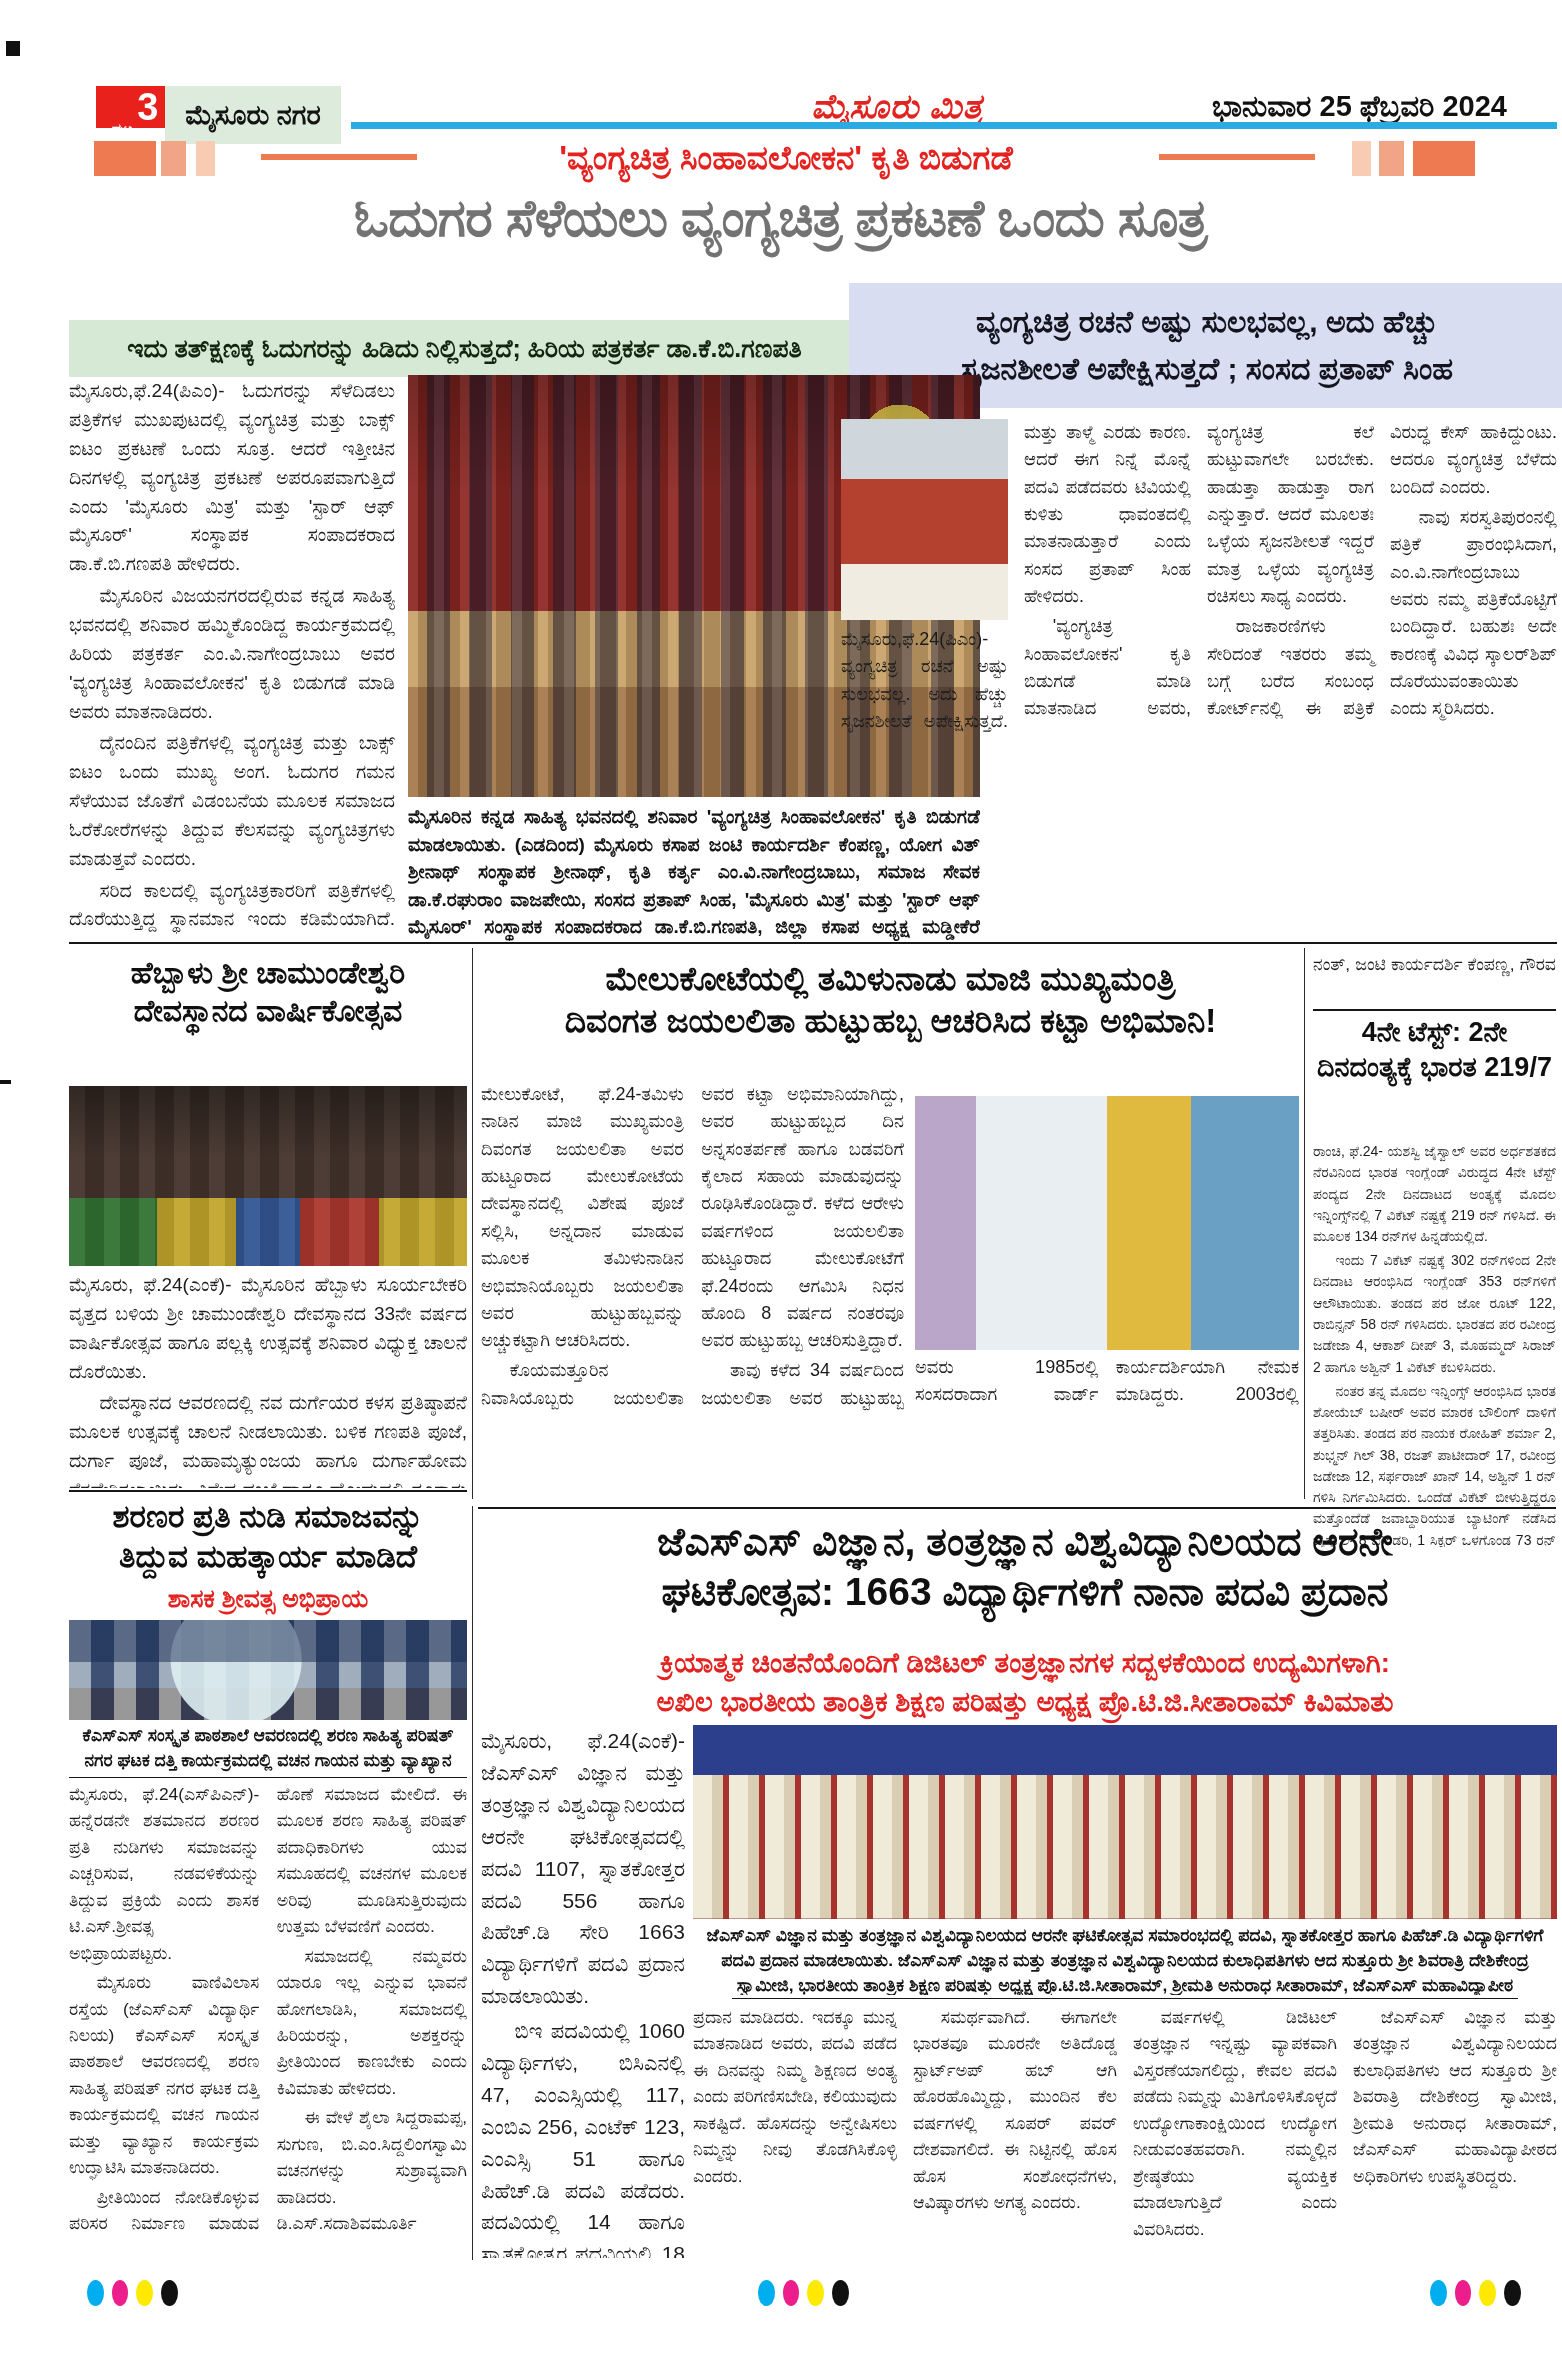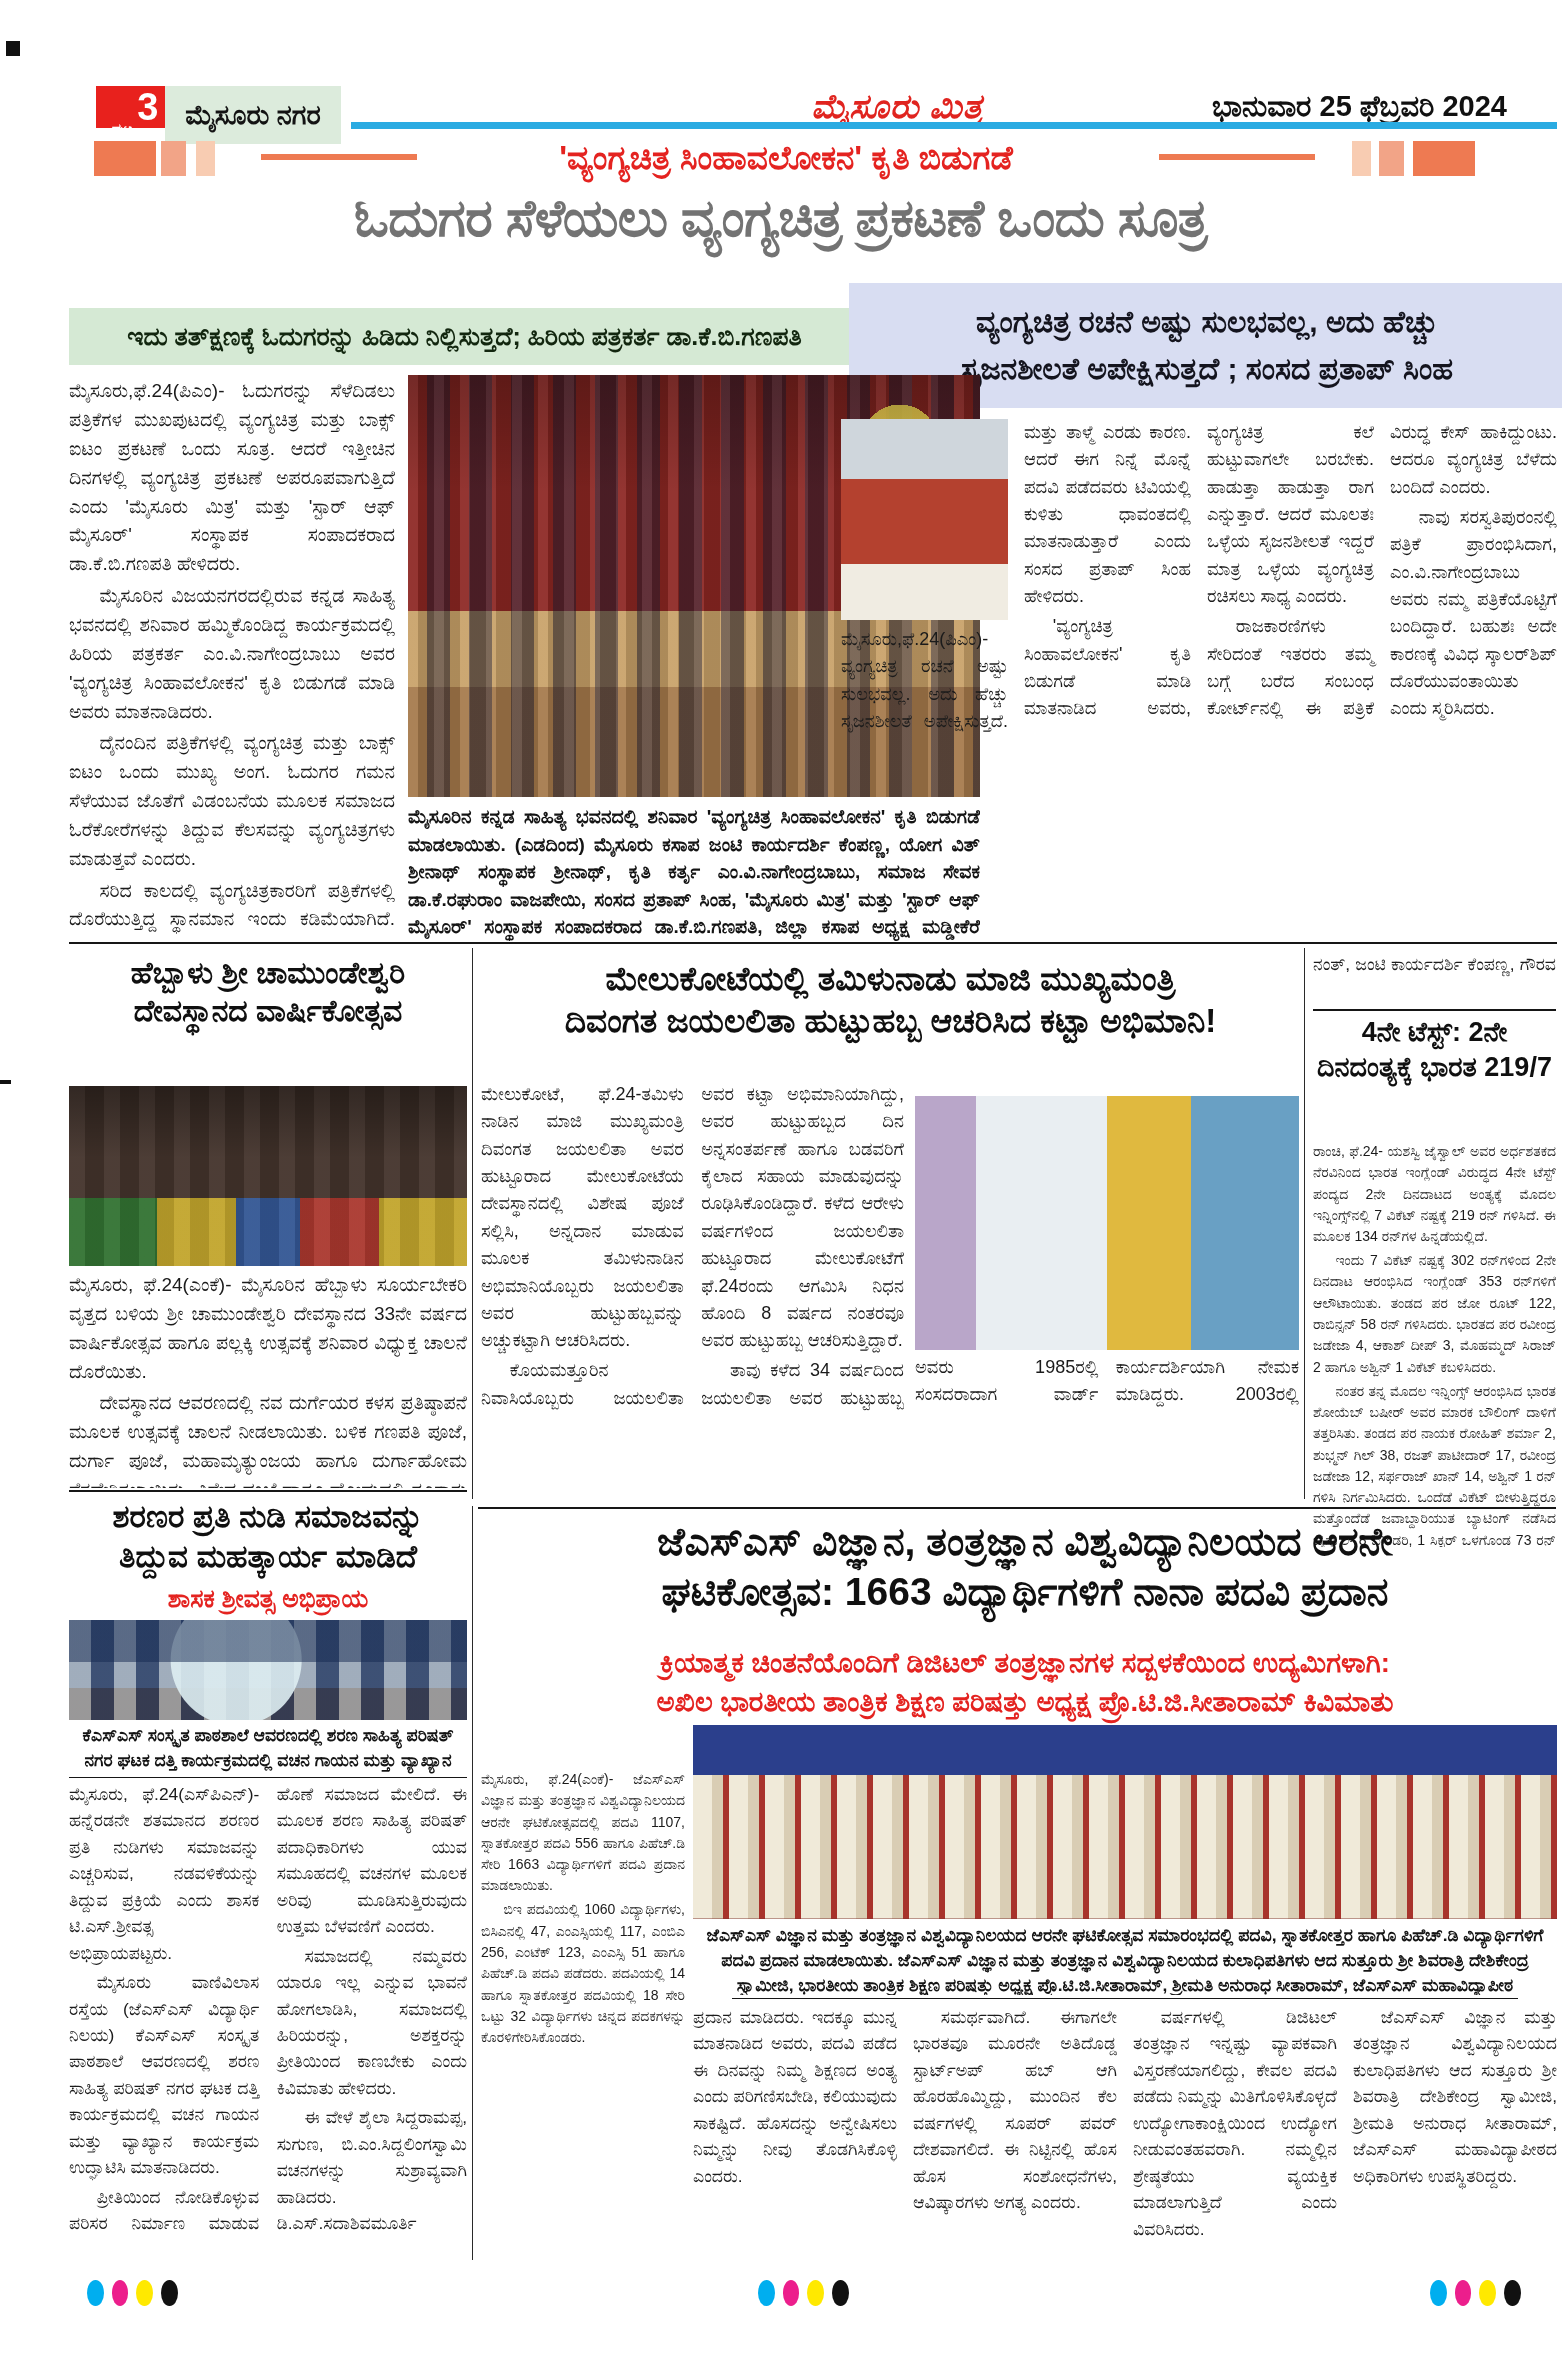--- a/index.html
+++ b/index.html
@@ -88,21 +88,21 @@
   <div class="abs" style="left:196px;top:141px;width:19px;height:35px;background:#f8ccb2;"></div>
   <div class="abs dash" style="left:261px;top:154px;width:156px;"></div>
   <div class="abs kicker-text center" style="left:420px;top:139px;width:732px;">'ವ್ಯಂಗ್ಯಚಿತ್ರ ಸಿಂಹಾವಲೋಕನ' ಕೃತಿ ಬಿಡುಗಡೆ</div>
   <div class="abs dash" style="left:1159px;top:154px;width:156px;"></div>
   <div class="abs" style="left:1352px;top:141px;width:19px;height:35px;background:#f8ccb2;"></div>
   <div class="abs" style="left:1379px;top:141px;width:25px;height:35px;background:#f2a487;"></div>
   <div class="abs" style="left:1413px;top:141px;width:62px;height:35px;background:#ee7a52;"></div>
 
   <div class="abs main-headline center" style="left:43px;top:190px;width:1475px;">ಓದುಗರ ಸೆಳೆಯಲು ವ್ಯಂಗ್ಯಚಿತ್ರ ಪ್ರಕಟಣೆ ಒಂದು ಸೂತ್ರ</div>
 
-  <div class="abs subhead-green" style="left:69px;top:308px;width:791px;height:57px;">
+  <div class="abs subhead-green" style="left:69px;top:320px;width:791px;height:57px;">
     <span>ಇದು ತತ್‌ಕ್ಷಣಕ್ಕೆ ಓದುಗರನ್ನು ಹಿಡಿದು ನಿಲ್ಲಿಸುತ್ತದೆ; ಹಿರಿಯ ಪತ್ರಕರ್ತ ಡಾ.ಕೆ.ಬಿ.ಗಣಪತಿ</span>
   </div>
   <div class="abs subhead-lav" style="left:841px;top:283px;width:716px;height:125px;">
     <span>ವ್ಯಂಗ್ಯಚಿತ್ರ ರಚನೆ ಅಷ್ಟು ಸುಲಭವಲ್ಲ, ಅದು ಹೆಚ್ಚು</span>
     <span>ಸೃಜನಶೀಲತೆ ಅಪೇಕ್ಷಿಸುತ್ತದೆ ; ಸಂಸದ ಪ್ರತಾಪ್ ಸಿಂಹ</span>
   </div>
 
   <div class="abs body-text" style="left:69px;top:377px;width:326px;height:564px;">
     <p class="noindent">ಮೈಸೂರು,ಫೆ.24(ಪಿಎಂ)- ಓದುಗರನ್ನು ಸೆಳೆದಿಡಲು ಪತ್ರಿಕೆಗಳ ಮುಖಪುಟದಲ್ಲಿ ವ್ಯಂಗ್ಯಚಿತ್ರ ಮತ್ತು ಬಾಕ್ಸ್ ಐಟಂ ಪ್ರಕಟಣೆ ಒಂದು ಸೂತ್ರ. ಆದರೆ ಇತ್ತೀಚಿನ ದಿನಗಳಲ್ಲಿ ವ್ಯಂಗ್ಯಚಿತ್ರ ಪ್ರಕಟಣೆ ಅಪರೂಪವಾಗುತ್ತಿದೆ ಎಂದು 'ಮೈಸೂರು ಮಿತ್ರ' ಮತ್ತು 'ಸ್ಟಾರ್ ಆಫ್ ಮೈಸೂರ್' ಸಂಸ್ಥಾಪಕ ಸಂಪಾದಕರಾದ ಡಾ.ಕೆ.ಬಿ.ಗಣಪತಿ ಹೇಳಿದರು.</p>
     <p>ಮೈಸೂರಿನ ವಿಜಯನಗರದಲ್ಲಿರುವ ಕನ್ನಡ ಸಾಹಿತ್ಯ ಭವನದಲ್ಲಿ ಶನಿವಾರ ಹಮ್ಮಿಕೊಂಡಿದ್ದ ಕಾರ್ಯಕ್ರಮದಲ್ಲಿ ಹಿರಿಯ ಪತ್ರಕರ್ತ ಎಂ.ವಿ.ನಾಗೇಂದ್ರಬಾಬು ಅವರ 'ವ್ಯಂಗ್ಯಚಿತ್ರ ಸಿಂಹಾವಲೋಕನ' ಕೃತಿ ಬಿಡುಗಡೆ ಮಾಡಿ ಅವರು ಮಾತನಾಡಿದರು.</p>
@@ -185,21 +185,21 @@
   <div class="abs rule-v" style="left:472px;top:1506px;width:1.4px;height:754px;"></div>
   <div class="abs rule-h" style="left:478px;top:1507px;width:1078px;height:2.2px;"></div>
   <div class="abs sec-headline center" style="left:493px;top:1517px;width:1064px;font-size:39px;">
     <div>ಜೆಎಸ್‌ಎಸ್ ವಿಜ್ಞಾನ, ತಂತ್ರಜ್ಞಾನ ವಿಶ್ವವಿದ್ಯಾನಿಲಯದ ಆರನೇ</div>
     <div>ಘಟಿಕೋತ್ಸವ: 1663 ವಿದ್ಯಾರ್ಥಿಗಳಿಗೆ ನಾನಾ ಪದವಿ ಪ್ರದಾನ</div>
   </div>
   <div class="abs red-subhead center" style="left:493px;top:1644px;width:1064px;font-size:27.5px;line-height:1.4;">
     <div>ಕ್ರಿಯಾತ್ಮಕ ಚಿಂತನೆಯೊಂದಿಗೆ ಡಿಜಿಟಲ್ ತಂತ್ರಜ್ಞಾನಗಳ ಸದ್ಬಳಕೆಯಿಂದ ಉದ್ಯಮಿಗಳಾಗಿ:</div>
     <div>ಅಖಿಲ ಭಾರತೀಯ ತಾಂತ್ರಿಕ ಶಿಕ್ಷಣ ಪರಿಷತ್ತು ಅಧ್ಯಕ್ಷ ಪ್ರೊ.ಟಿ.ಜಿ.ಸೀತಾರಾಮ್ ಕಿವಿಮಾತು</div>
   </div>
-  <div class="abs body-text" style="left:481px;top:1725px;width:204px;height:533px;font-size:14px;margin-top:44px;">
+  <div class="abs body-text" style="left:481px;top:1725px;width:204px;height:533px;font-size:21px;">
     <p class="noindent">ಮೈಸೂರು, ಫೆ.24(ಎಂಕೆ)- ಜೆಎಸ್‌ಎಸ್ ವಿಜ್ಞಾನ ಮತ್ತು ತಂತ್ರಜ್ಞಾನ ವಿಶ್ವವಿದ್ಯಾನಿಲಯದ ಆರನೇ ಘಟಿಕೋತ್ಸವದಲ್ಲಿ ಪದವಿ 1107, ಸ್ನಾತಕೋತ್ತರ ಪದವಿ 556 ಹಾಗೂ ಪಿಹೆಚ್.ಡಿ ಸೇರಿ 1663 ವಿದ್ಯಾರ್ಥಿಗಳಿಗೆ ಪದವಿ ಪ್ರದಾನ ಮಾಡಲಾಯಿತು.</p>
     <p>ಬಿಇ ಪದವಿಯಲ್ಲಿ 1060 ವಿದ್ಯಾರ್ಥಿಗಳು, ಬಿಸಿಎನಲ್ಲಿ 47, ಎಂಎಸ್ಸಿಯಲ್ಲಿ 117, ಎಂಬಿಎ 256, ಎಂಟೆಕ್ 123, ಎಂಎಸ್ಸಿ 51 ಹಾಗೂ ಪಿಹೆಚ್.ಡಿ ಪದವಿ ಪಡೆದರು. ಪದವಿಯಲ್ಲಿ 14 ಹಾಗೂ ಸ್ನಾತಕೋತ್ತರ ಪದವಿಯಲ್ಲಿ 18 ಸೇರಿ ಒಟ್ಟು 32 ವಿದ್ಯಾರ್ಥಿಗಳು ಚಿನ್ನದ ಪದಕಗಳನ್ನು ಕೊರಳಿಗೇರಿಸಿಕೊಂಡರು.</p>
   </div>
   <div class="abs photo photo-convo" style="left:693px;top:1725px;width:864px;height:194px;"></div>
   <div class="abs caption" style="left:693px;top:1923px;width:864px;height:72px;font-size:17.4px;text-align:center;">ಜೆಎಸ್‌ಎಸ್ ವಿಜ್ಞಾನ ಮತ್ತು ತಂತ್ರಜ್ಞಾನ ವಿಶ್ವವಿದ್ಯಾನಿಲಯದ ಆರನೇ ಘಟಿಕೋತ್ಸವ ಸಮಾರಂಭದಲ್ಲಿ ಪದವಿ, ಸ್ನಾತಕೋತ್ತರ ಹಾಗೂ ಪಿಹೆಚ್.ಡಿ ವಿದ್ಯಾರ್ಥಿಗಳಿಗೆ ಪದವಿ ಪ್ರದಾನ ಮಾಡಲಾಯಿತು. ಜೆಎಸ್‌ಎಸ್ ವಿಜ್ಞಾನ ಮತ್ತು ತಂತ್ರಜ್ಞಾನ ವಿಶ್ವವಿದ್ಯಾನಿಲಯದ ಕುಲಾಧಿಪತಿಗಳು ಆದ ಸುತ್ತೂರು ಶ್ರೀ ಶಿವರಾತ್ರಿ ದೇಶಿಕೇಂದ್ರ ಸ್ವಾಮೀಜಿ, ಭಾರತೀಯ ತಾಂತ್ರಿಕ ಶಿಕ್ಷಣ ಪರಿಷತ್ತು ಅಧ್ಯಕ್ಷ ಪ್ರೊ.ಟಿ.ಜಿ.ಸೀತಾರಾಮ್, ಶ್ರೀಮತಿ ಅನುರಾಧ ಸೀತಾರಾಮ್, ಜೆಎಸ್‌ಎಸ್ ಮಹಾವಿದ್ಯಾಪೀಠ ಕಾರ್ಯನಿರ್ವಾಹಕ ಕಾರ್ಯದರ್ಶಿ ಡಾ.ಸಿ.ಜಿ.ಬೆಟಸೂರ ಮಠ, ತಾಂತ್ರಿಕ ಶಿಕ್ಷಣ ವಿಭಾಗ ನಿರ್ದೇಶಕ ಡಾ.ಬಿ.ಸುರೇಶ್ ಮತ್ತಿತರರಿದ್ದರು.</div>
   <div class="abs rule-h" style="left:732px;top:1998px;width:786px;height:1.4px;"></div>
   <div class="abs body-text cols-4" style="left:693px;top:2004px;width:864px;height:253px;font-size:17.4px;">
     <p class="noindent">ಪ್ರದಾನ ಮಾಡಿದರು. ಇದಕ್ಕೂ ಮುನ್ನ ಮಾತನಾಡಿದ ಅವರು, ಪದವಿ ಪಡೆದ ಈ ದಿನವನ್ನು ನಿಮ್ಮ ಶಿಕ್ಷಣದ ಅಂತ್ಯ ಎಂದು ಪರಿಗಣಿಸಬೇಡಿ, ಕಲಿಯುವುದು ಸಾಕಷ್ಟಿದೆ. ಹೊಸದನ್ನು ಅನ್ವೇಷಿಸಲು ನಿಮ್ಮನ್ನು ನೀವು ತೊಡಗಿಸಿಕೊಳ್ಳಿ ಎಂದರು.</p>
     <p>ಸಮರ್ಥವಾಗಿದೆ. ಈಗಾಗಲೇ ಭಾರತವೂ ಮೂರನೇ ಅತಿದೊಡ್ಡ ಸ್ಟಾರ್ಟ್‌ಅಪ್ ಹಬ್ ಆಗಿ ಹೊರಹೊಮ್ಮಿದ್ದು, ಮುಂದಿನ ಕೆಲ ವರ್ಷಗಳಲ್ಲಿ ಸೂಪರ್ ಪವರ್ ದೇಶವಾಗಲಿದೆ. ಈ ನಿಟ್ಟಿನಲ್ಲಿ ಹೊಸ ಹೊಸ ಸಂಶೋಧನೆಗಳು, ಆವಿಷ್ಕಾರಗಳು ಅಗತ್ಯ ಎಂದರು.</p>
     <p>ವರ್ಷಗಳಲ್ಲಿ ಡಿಜಿಟಲ್ ತಂತ್ರಜ್ಞಾನ ಇನ್ನಷ್ಟು ವ್ಯಾಪಕವಾಗಿ ವಿಸ್ತರಣೆಯಾಗಲಿದ್ದು, ಕೇವಲ ಪದವಿ ಪಡೆದು ನಿಮ್ಮನ್ನು ಮಿತಿಗೊಳಿಸಿಕೊಳ್ಳದೆ ಉದ್ಯೋಗಾಕಾಂಕ್ಷಿಯಿಂದ ಉದ್ಯೋಗ ನೀಡುವಂತಹವರಾಗಿ. ನಮ್ಮಲ್ಲಿನ ಶ್ರೇಷ್ಠತೆಯು ವ್ಯಯಕ್ತಿಕ ಮಾಡಲಾಗುತ್ತಿದೆ ಎಂದು ವಿವರಿಸಿದರು.</p>

